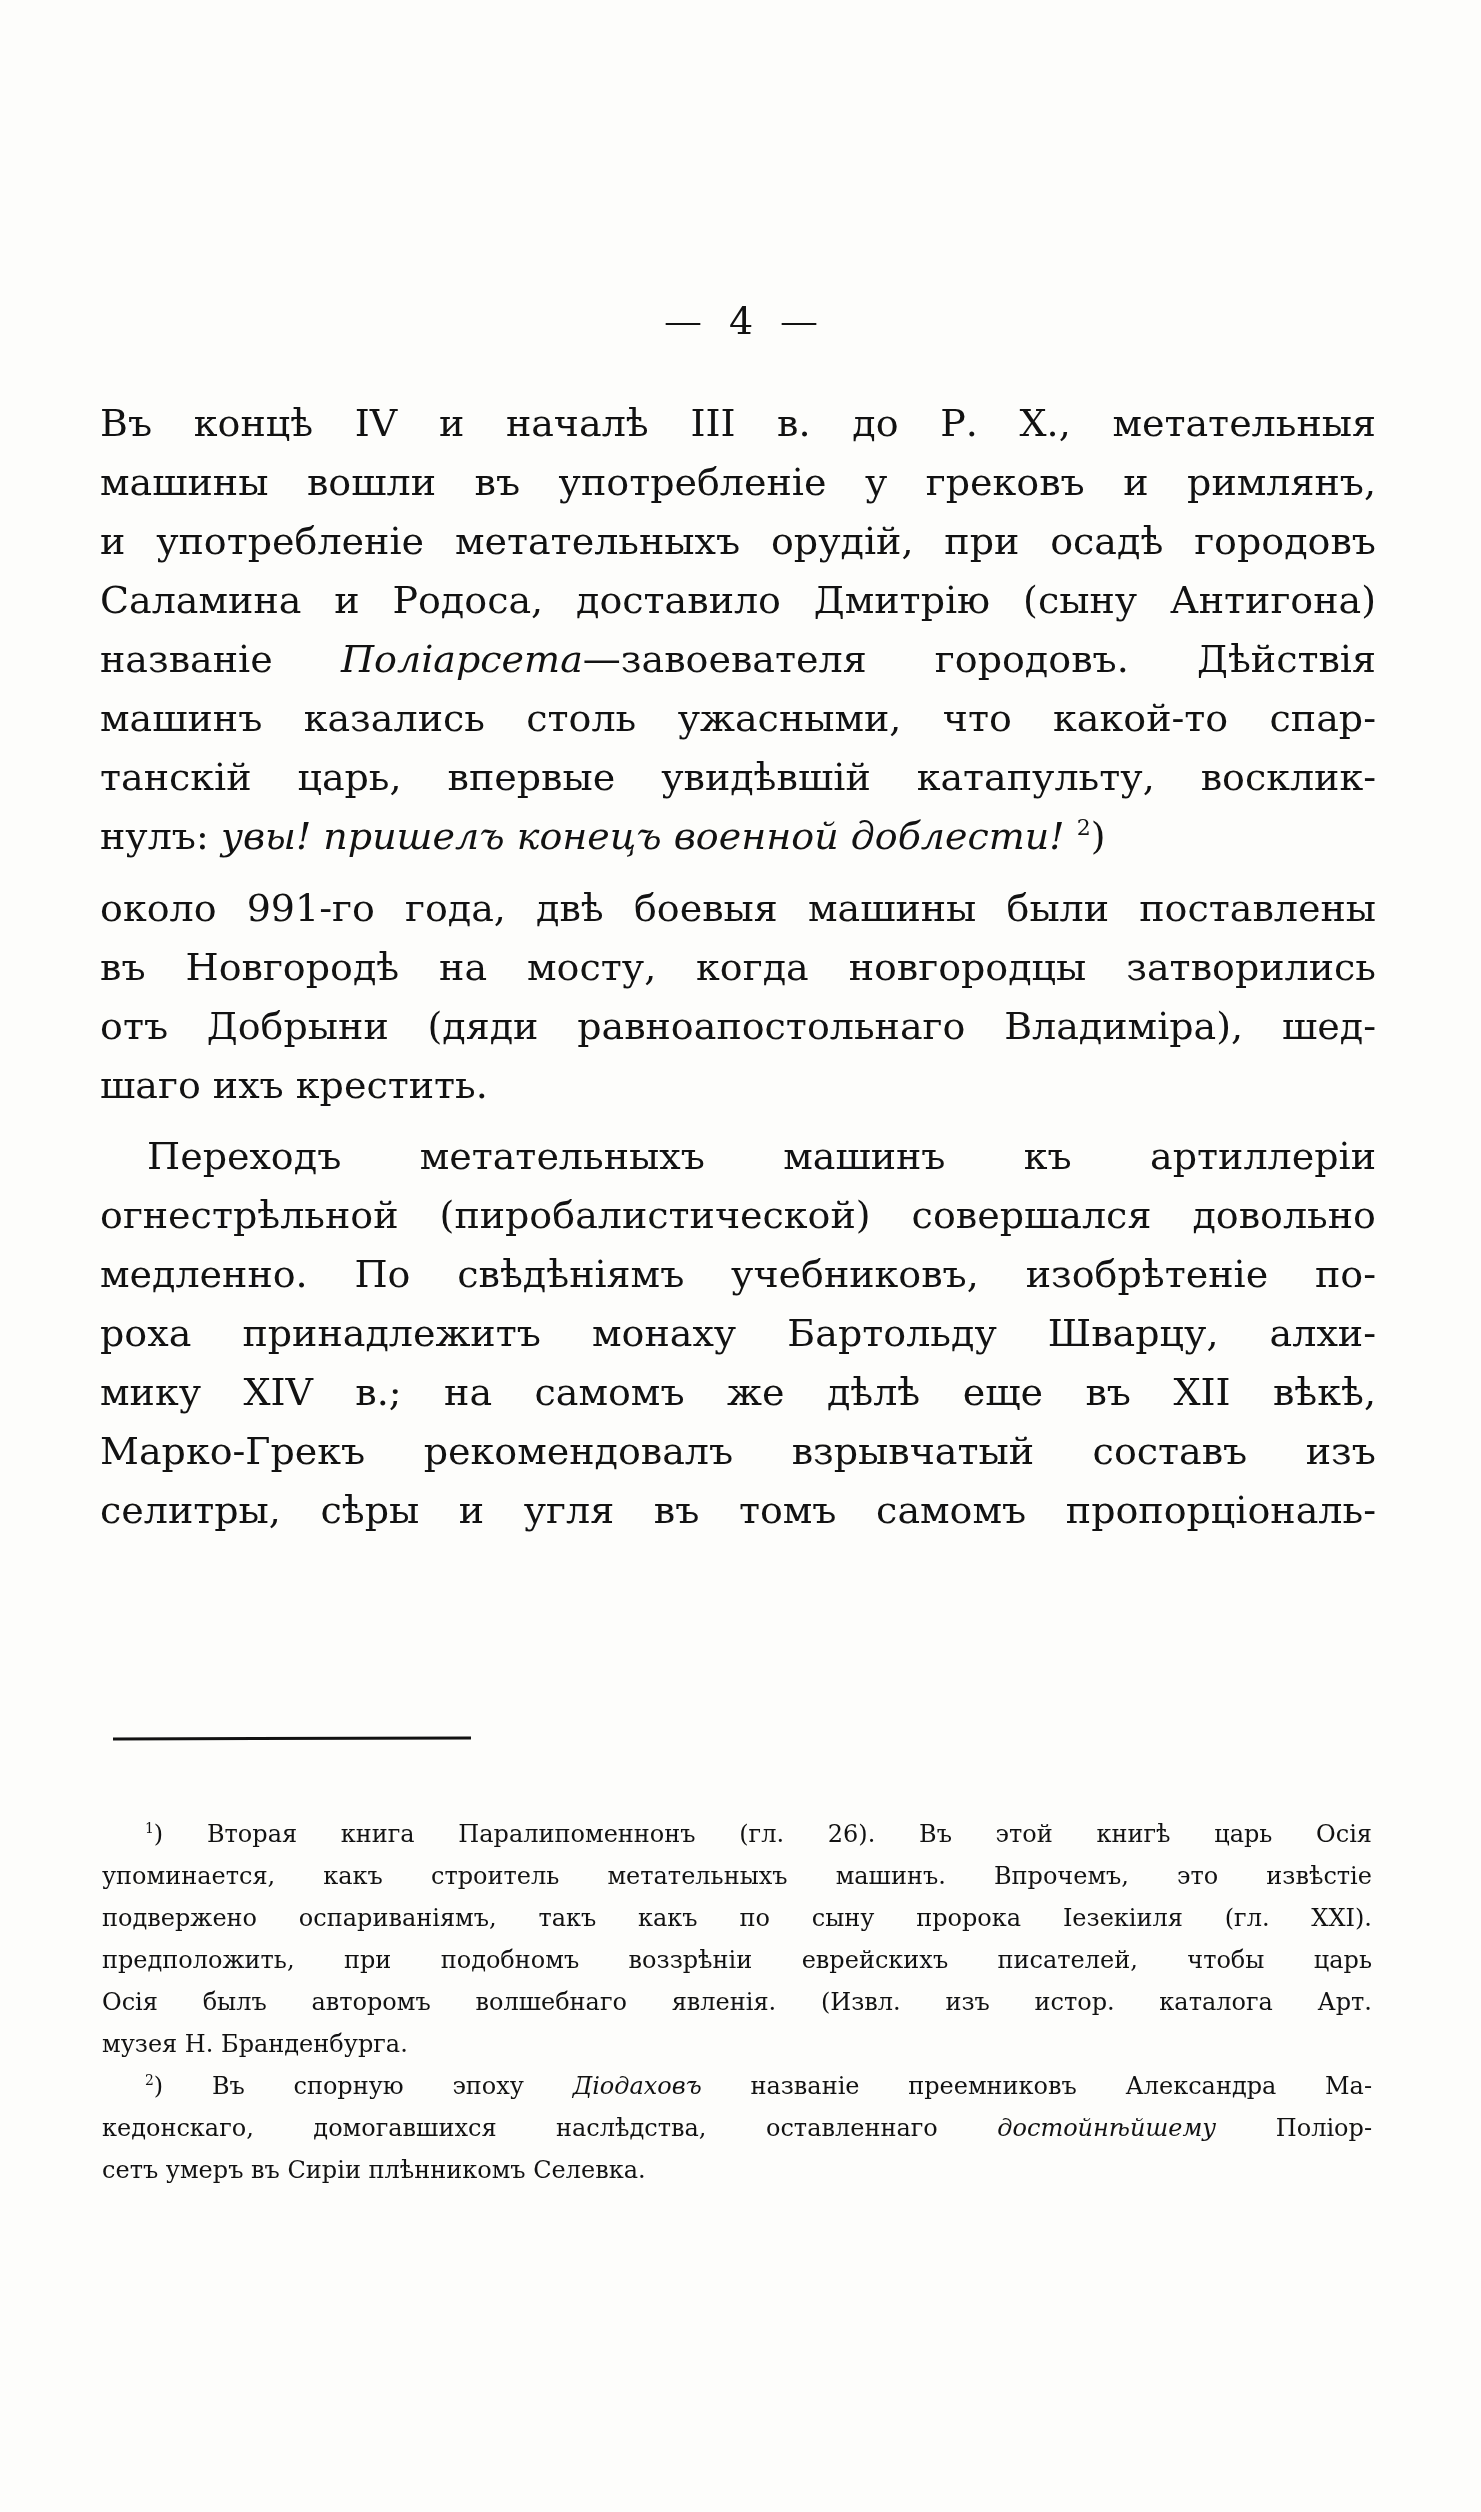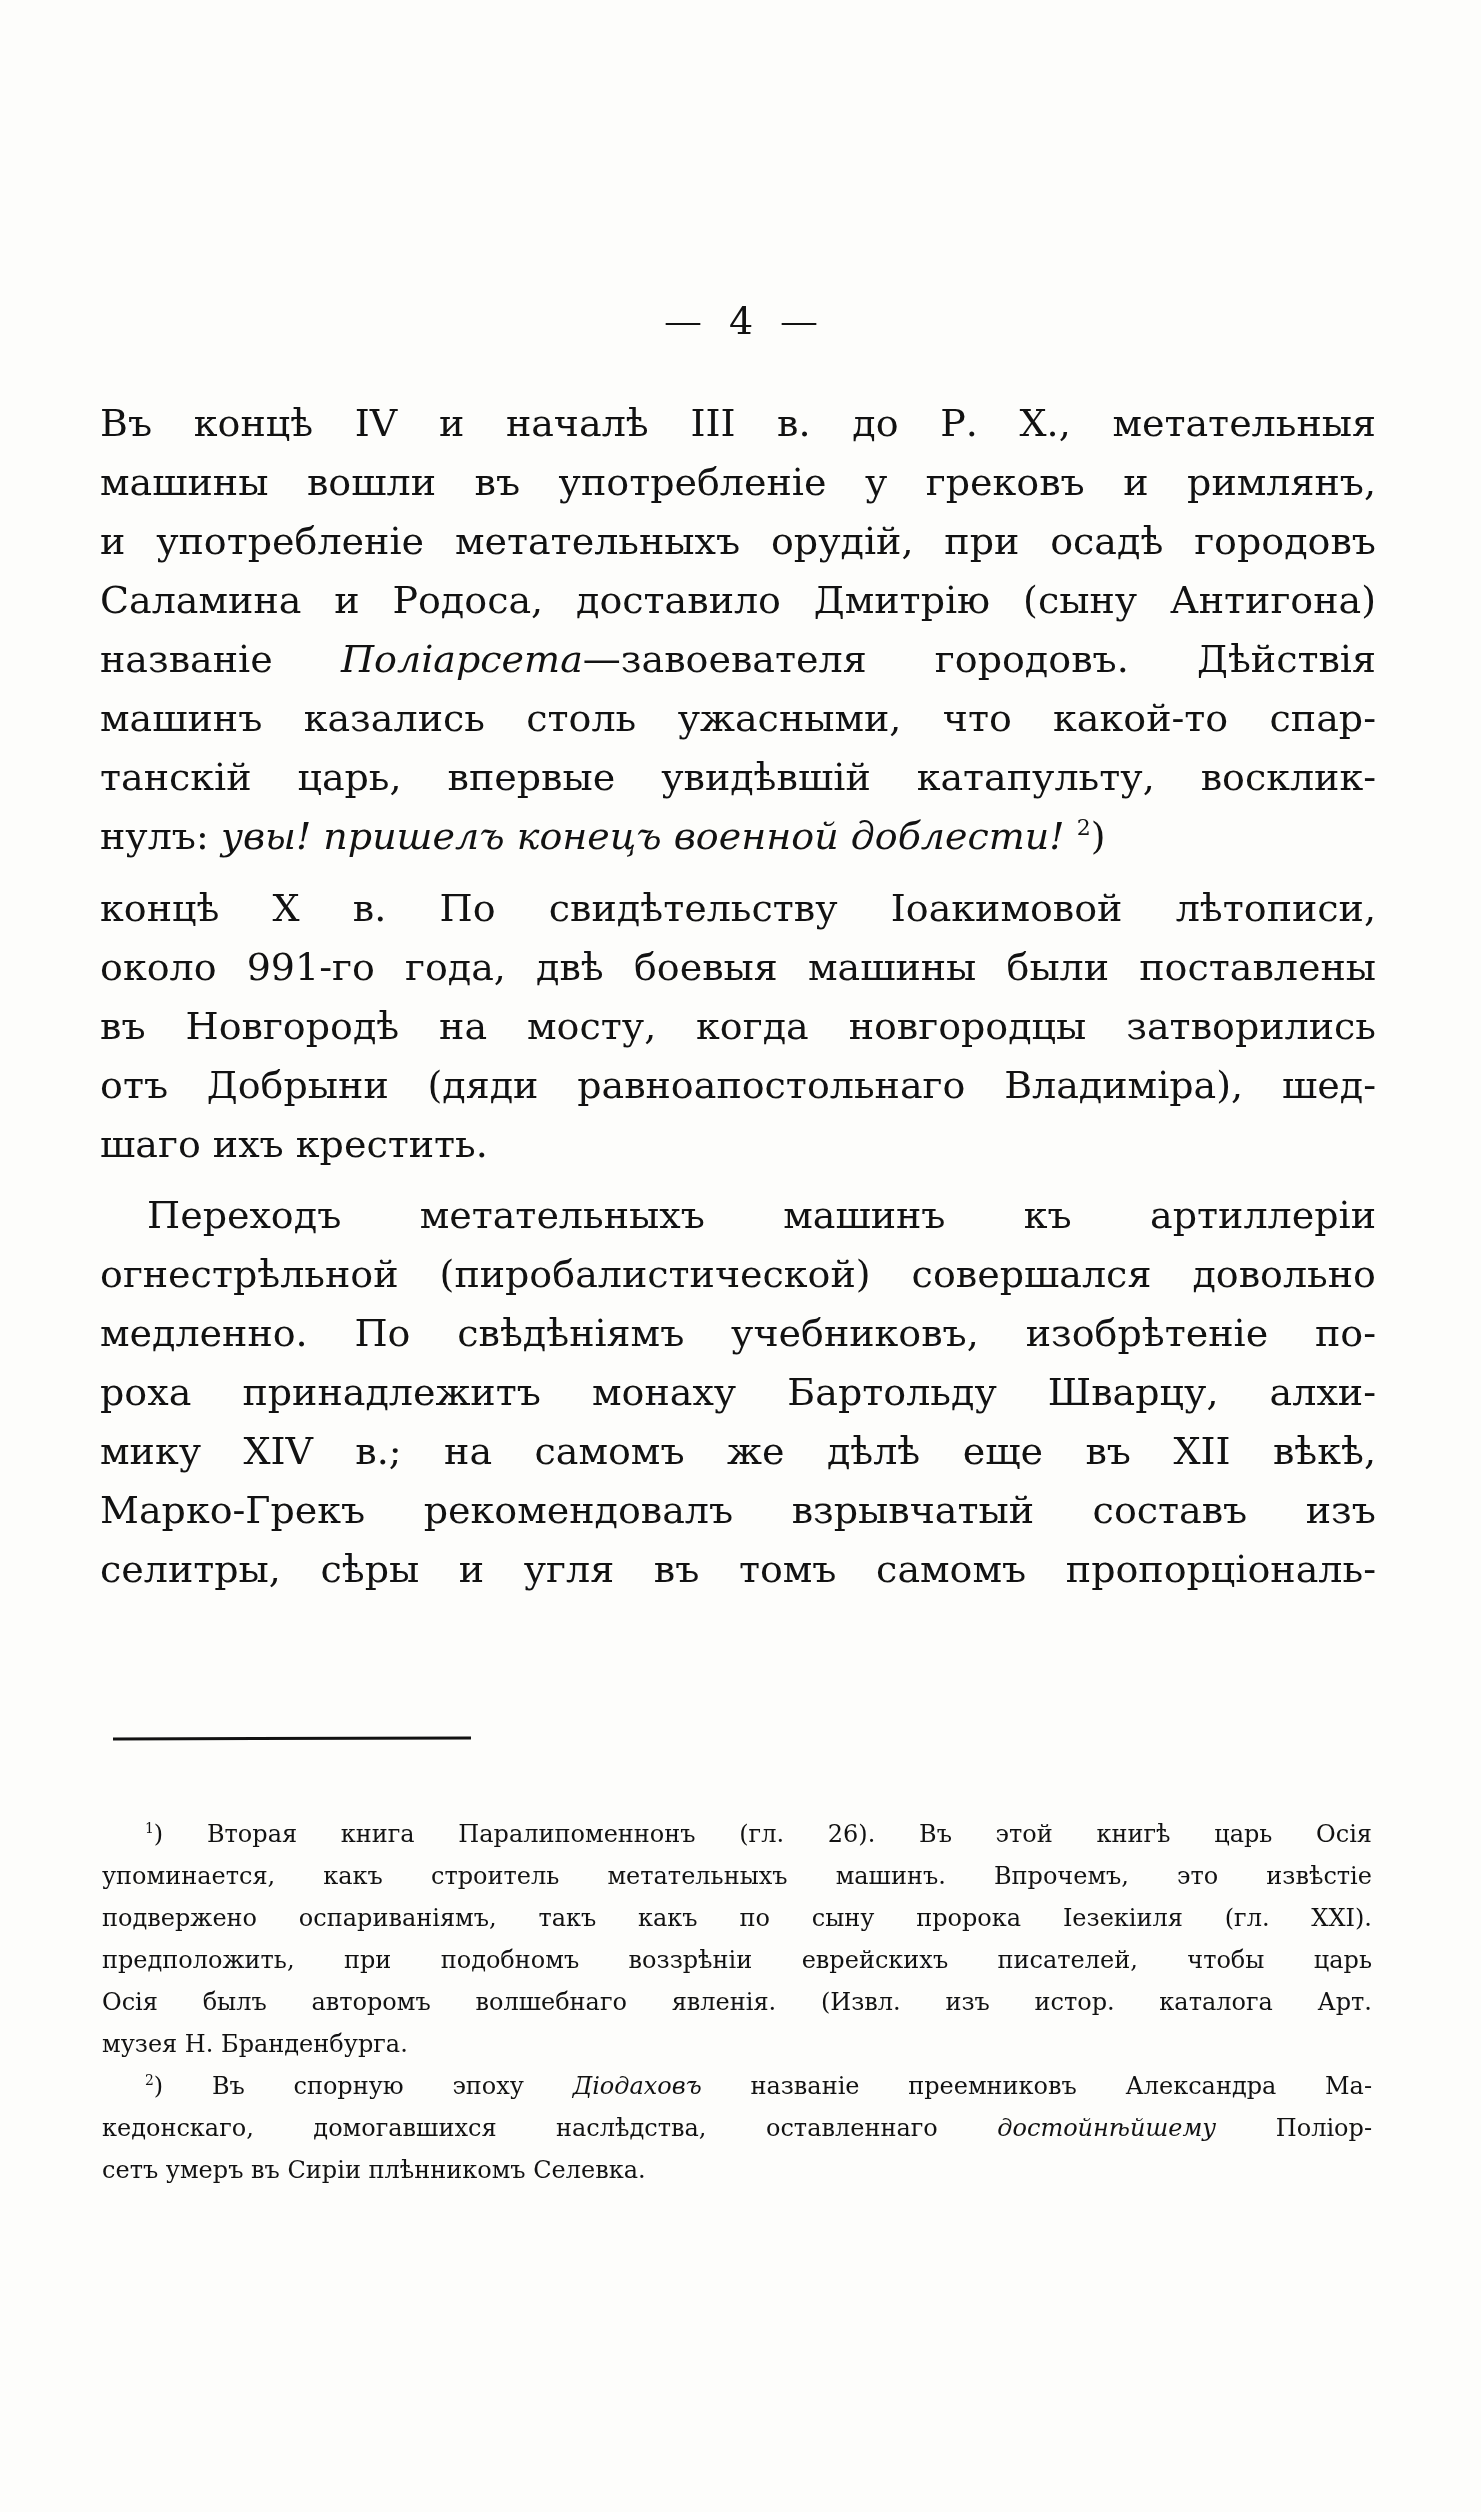--- a/index.html
+++ b/index.html
@@ -79,21 +79,20 @@
         <div class="line j"><span class="">Въ концѣ IV и началѣ III в. до Р. Х., метательныя</span></div>
         <div class="line j"><span class="">машины вошли въ употребленіе у грековъ и римлянъ,</span></div>
         <div class="line j"><span class="">и употребленіе метательныхъ орудій, при осадѣ городовъ</span></div>
         <div class="line j"><span class="">Саламина и Родоса, доставило Дмитрію (сыну Антигона)</span></div>
         <div class="line j"><span class="">названіе </span><span class="it">Поліарсета</span><span class="">—завоевателя городовъ. Дѣйствія</span></div>
         <div class="line j"><span class="">машинъ казались столь ужасными, что какой-то спар-</span></div>
         <div class="line j"><span class="">танскій царь, впервые увидѣвшій катапульту, восклик-</span></div>
         <div class="line"><span class="">нулъ: </span><span class="it">увы! пришелъ конецъ военной доблести!</span><span class=""> </span><sup class="sup">2</sup><span class="">)</span></div>
       </div>
       <div class="para">
-        <div class="line j"><span class="">концѣ X в. По свидѣтельству Іоакимовой лѣтописи,</span></div>
         <div class="line j"><span class="">около 991-го года, двѣ боевыя машины были поставлены</span></div>
         <div class="line j"><span class="">въ Новгородѣ на мосту, когда новгородцы затворились</span></div>
         <div class="line j"><span class="">отъ Добрыни (дяди равноапостольнаго Владиміра), шед-</span></div>
         <div class="line"><span class="">шаго ихъ крестить.</span></div>
       </div>
       <div class="para">
         <div class="line j ind"><span class="">Переходъ метательныхъ машинъ къ артиллеріи</span></div>
         <div class="line j"><span class="">огнестрѣльной (пиробалистической) совершался довольно</span></div>
         <div class="line j"><span class="">медленно. По свѣдѣніямъ учебниковъ, изобрѣтеніе по-</span></div>
         <div class="line j"><span class="">роха принадлежитъ монаху Бартольду Шварцу, алхи-</span></div>

